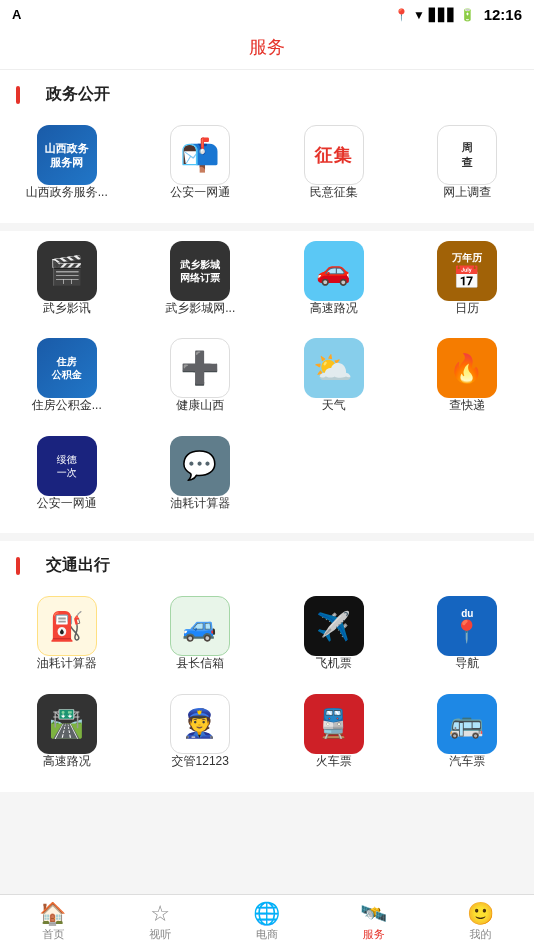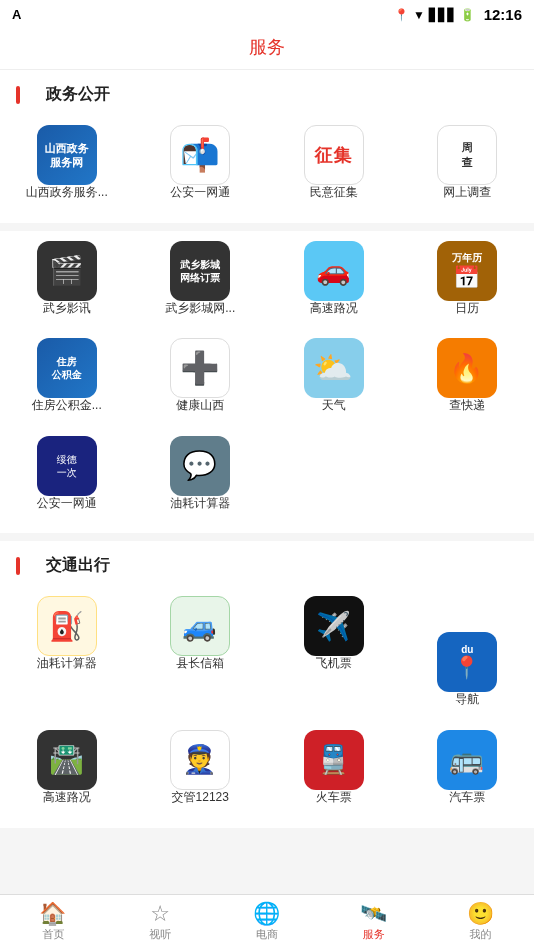--- a/index.html
+++ b/index.html
@@ -290,21 +290,21 @@
       </div>
 
       <div class="grid-item">
         <div style="background:#111;width:60px;height:60px;border-radius:12px;display:flex;align-items:center;justify-content:center;">
           <span style="font-size:28px;color:#fff;">✈️</span>
         </div>
         <span class="icon-label">飞机票</span>
       </div>
 
       <div class="grid-item">
-        <div style="background:#1565c0;width:60px;height:60px;border-radius:12px;display:flex;align-items:center;justify-content:center;flex-direction:column;margin-top:36px;">
+        <div style="background:#1565c0;width:60px;height:60px;border-radius:12px;display:flex;align-items:center;justify-content:center;flex-direction:column;">
           <span style="font-size:10px;color:#fff;font-weight:700;">du</span>
           <span style="font-size:22px;">📍</span>
         </div>
         <span class="icon-label">导航</span>
       </div>
 
       <div class="grid-item">
         <div style="background:#333;width:60px;height:60px;border-radius:12px;display:flex;align-items:center;justify-content:center;">
           <span style="font-size:28px;">🛣️</span>
         </div>

